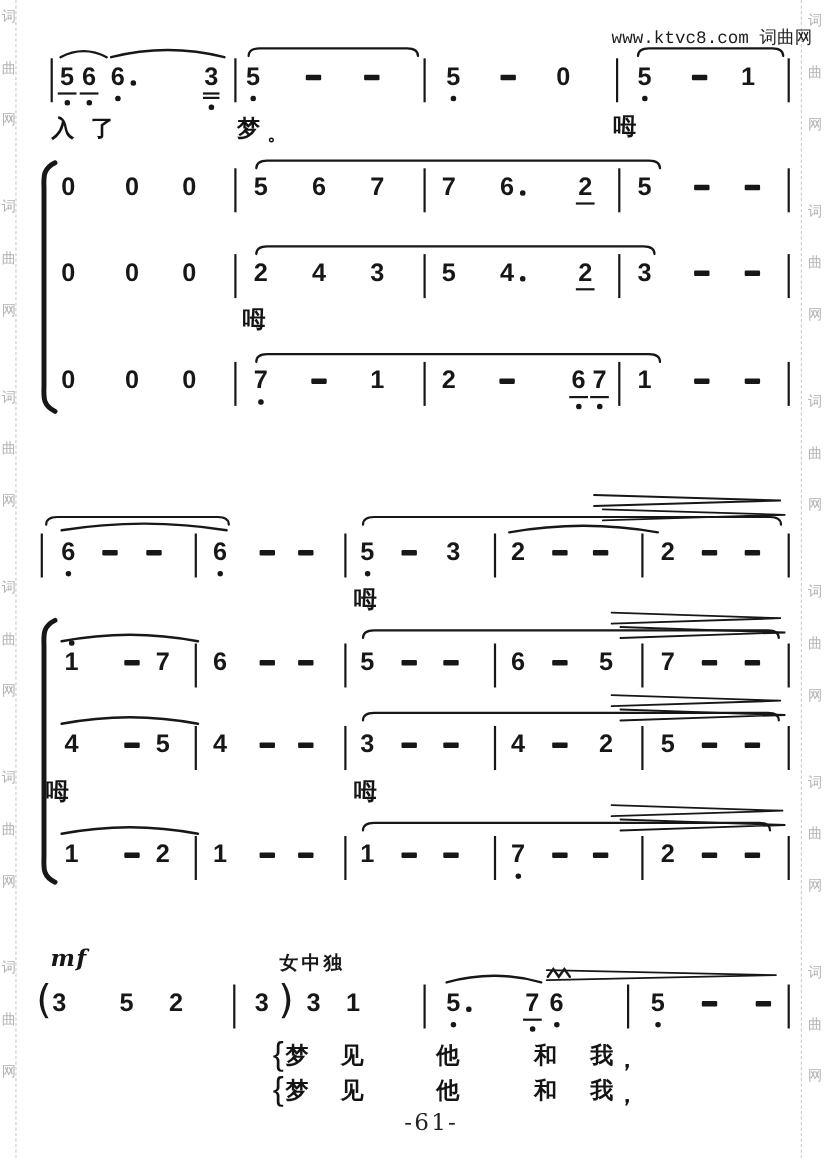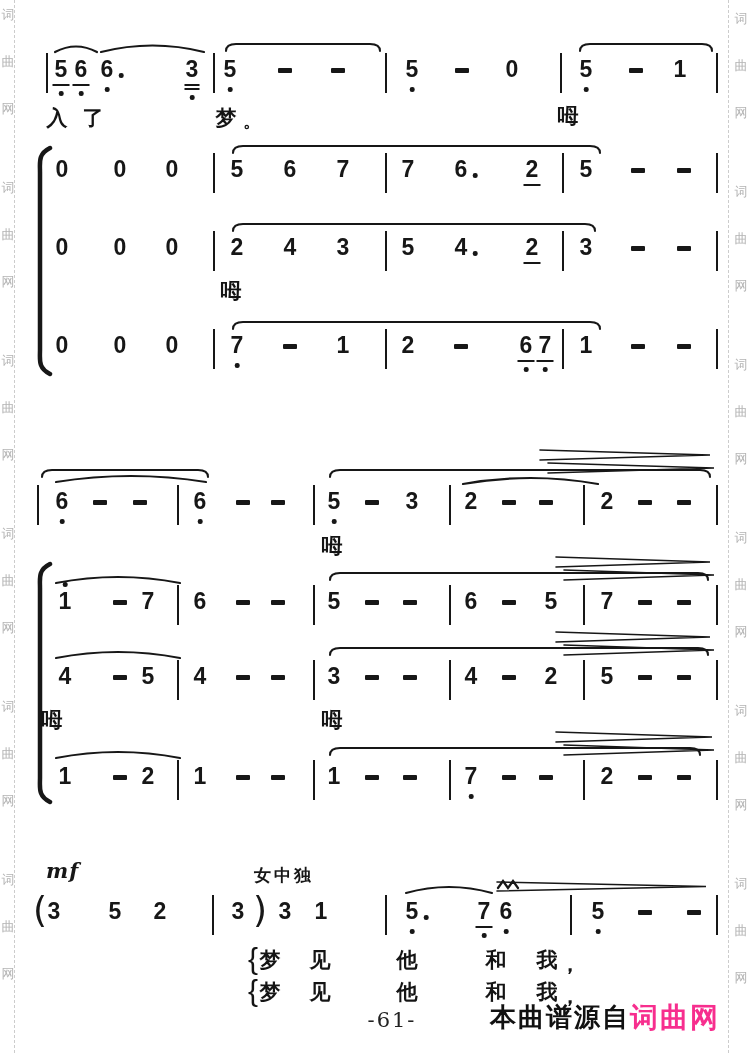--- a/index.html
+++ b/index.html
@@ -69,25 +69,24 @@
       <path d="M556,632 L710,637 L556,642" fill="none" stroke="#171717" stroke-width="1.6" stroke-linecap="round"></path>
       <path d="M564,645 L714,650 L564,655" fill="none" stroke="#171717" stroke-width="1.6" stroke-linecap="round"></path>
       <path d="M56,758 Q118,746 180,758" fill="none" stroke="#171717" stroke-width="2.2" stroke-linecap="round"></path>
       <path d="M330,755 Q330,748 340,748 L690,748 Q700,748 700,755" fill="none" stroke="#171717" stroke-width="2" stroke-linecap="round"></path>
       <path d="M556,732 L712,737 L556,742" fill="none" stroke="#171717" stroke-width="1.6" stroke-linecap="round"></path>
       <path d="M564,745 L714,750 L564,755" fill="none" stroke="#171717" stroke-width="1.6" stroke-linecap="round"></path>
       <path d="M406,893 Q449,881 492,893" fill="none" stroke="#171717" stroke-width="2.2" stroke-linecap="round"></path>
       <path d="M498,888 l5,-7 l5,7 l5,-7 l5,7" fill="none" stroke="#171717" stroke-width="2.2" stroke-linecap="round"></path>
       <path d="M497,882 L706,886.5 L497,891" fill="none" stroke="#171717" stroke-width="1.6" stroke-linecap="round"></path>
     </svg>
+  <div id="wm-top">www.ktvc8.com 词曲网</div>
   <div id="lbl-mf">mf</div>
   <div id="lbl-solo">女中独</div>
   <div id="pg">-61-</div>
-  <div id="src">本曲谱源自</div>
-  <div id="brand">词曲网</div>
 <span class="bar" style="left: 46px; top: 53px;"></span>
     <span class="num" style="left: 61px; top: 58px;">5</span>
     <span class="uline" style="left: 61px; top: 84px;"></span>
     <span class="odot" style="left: 61px; top: 91px;"></span>
     <span class="num" style="left: 81px; top: 58px;">6</span>
     <span class="uline" style="left: 81px; top: 84px;"></span>
     <span class="odot" style="left: 81px; top: 91px;"></span>
     <span class="num" style="left: 107px; top: 58px;">6</span>
     <span class="adot" style="left: 121px; top: 73px;"></span>
     <span class="odot" style="left: 107px; top: 87px;"></span>

